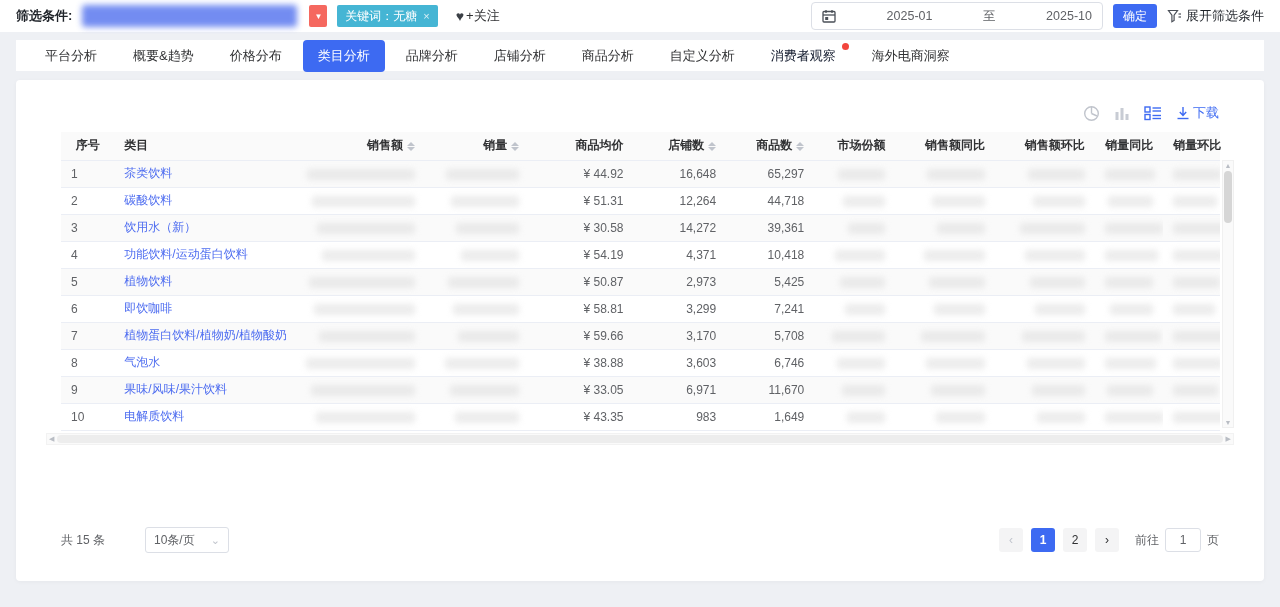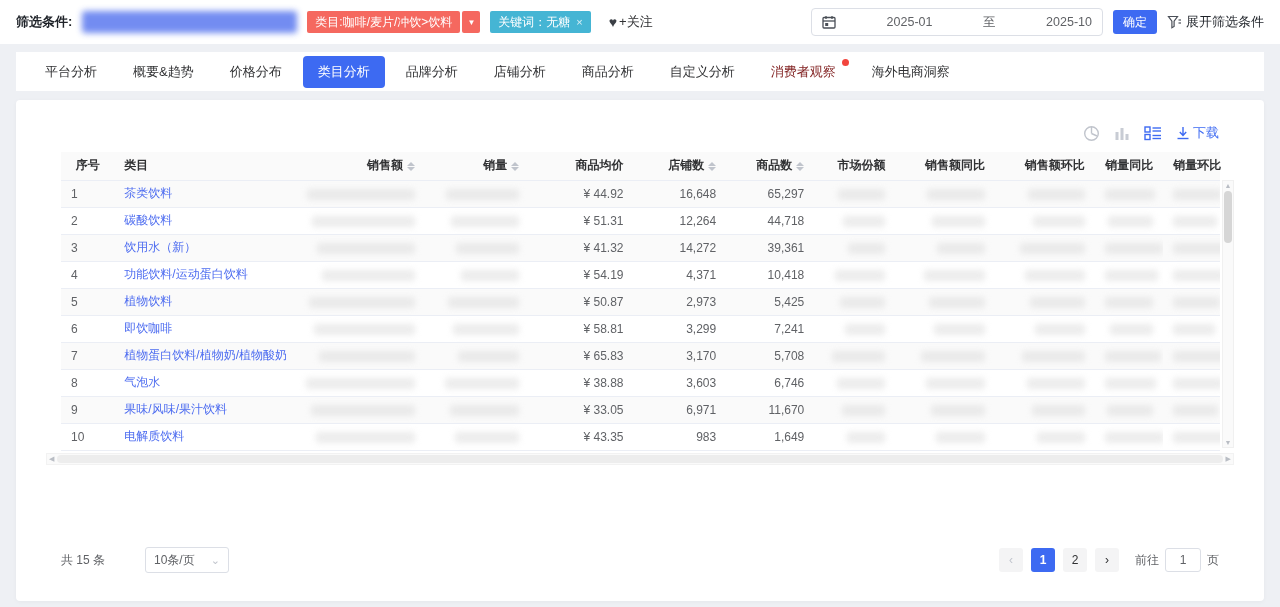--- a/index.html
+++ b/index.html
@@ -1,42 +1,42 @@
 <!DOCTYPE html>
 <html style="--primary: #3d6af2; --red: #f5685f; --teal: #45b5d4;"><head>
 <meta charset="utf-8">
 <style>
   * { margin:0; padding:0; box-sizing:border-box; }
   html,body { width:1280px; height:607px; font-family:"Liberation Sans","DejaVu Sans",sans-serif; background:#eef0f4; overflow:hidden; }
   :root { --primary:#3d6af2; --red:#f5685f; --teal:#45b5d4; --txt:#303133; --txt2:#606266; --border:#dcdfe6; --line:#ebeef5; }
 
   
-  .topbar { height:44px; background:#fff; display:flex; align-items:center; padding:0 16px; justify-content:space-between; }
+  .topbar { height:32px; background:#fff; display:flex; align-items:center; padding:0 16px; justify-content:space-between; }
   .topbar-left { display:flex; align-items:center; gap:10px; }
   .filter-label { font-size:13px; color:#1f2329; font-weight:700; }
   .blur-pill { width:215px; height:22px; border-radius:3px; background:#5b79ef; filter:blur(3px); opacity:.85; }
   .tag { height:22px; display:inline-flex; align-items:center; font-size:12px; color:#fff; border-radius:2px; padding:0 8px; white-space:nowrap; }
   .tag-red { background:var(--red); }
   .tag-red-caret { width:18px; height:22px; background:var(--red); border-radius:2px; margin-left:2px; display:inline-flex; align-items:center; justify-content:center; color:#fff; font-size:8px; cursor:pointer; }
   .tag-teal { background:var(--teal); gap:6px; }
   .tag-close { font-size:11px; color:rgba(255,255,255,.8); cursor:pointer; }
   .follow { display:flex; align-items:center; gap:2px; font-size:13px; color:#303133; cursor:pointer; margin-left:8px; }
   .heart { font-size:14px; color:#3a3f45; }
   .topbar-right { display:flex; align-items:center; gap:10px; }
   .date-box { display:flex; align-items:center; height:28px; width:292px; border:1px solid var(--border); border-radius:4px; background:#fff; padding:0 10px; justify-content:space-between; }
   .date-box .dval { font-size:12.5px; color:#606266; cursor:pointer; }
   .date-box .dto { font-size:12.5px; color:#606266; }
   .btn-confirm { height:24px; padding:0 10px; background:var(--primary); border:none; border-radius:3px; color:#fff; font-size:12px; cursor:pointer; }
   .expand { display:flex; align-items:center; gap:4px; font-size:13px; color:#1f2329; cursor:pointer; }
 
   
-  .navbar { height:39px; background:#fff; margin:8px 16px 0 16px; display:flex; align-items:center; padding:0 14px; gap:6px; }
+  .navbar { height:31px; background:#fff; margin:8px 16px 0 16px; display:flex; align-items:center; padding:0 14px; gap:6px; }
   .nav-tab { position:relative; font-size:13px; color:#303133; padding:7px 15px; border-radius:4px; cursor:pointer; white-space:nowrap; }
   .nav-tab.active { background:var(--primary); color:#fff; }
-  .nav-tab.disabled { color:#7f1d1d; cursor:default; }
+  .nav-tab.disabled { color:#0f172a; cursor:default; }
   .red-dot { position:absolute; top:3px; right:2px; width:7px; height:7px; border-radius:50%; background:#f2453d; }
 
   
   .card { background:#fff; margin:9px 16px 0 16px; border-radius:4px; height:501px; box-shadow:0 1px 4px rgba(0,0,0,.04); position:relative; }
   .subtabs { display:flex; padding:12px 14px 0 14px; border-bottom:1px solid #e4e7ed; }
   .subtab { height:31px; display:flex; align-items:center; padding:0 20px; font-size:13px; color:#303133; border:1px solid #e4e7ed; border-bottom:none; background:#fff; cursor:pointer; margin-bottom:-1px; }
   .subtab:first-child { border-radius:4px 0 0 0; }
   .subtab:last-child { border-left:none; border-radius:0 4px 0 0; }
   .subtab.active { color:var(--primary); border-bottom:1px solid #fff; }
 
@@ -82,21 +82,20 @@
   svg { display:block; }
 </style>
 </head>
 <body>
 
 <div class="topbar">
   <div class="topbar-left">
     <span class="filter-label">筛选条件:</span>
     <span class="blur-pill"></span>
     <span style="display:inline-flex;align-items:center;">
-      <span class="tag tag-red">类目:咖啡/麦片/冲饮&gt;饮料</span>
       <span class="tag-red-caret">
           <span>▼</span>
         </span>
     </span>
     <span class="tag tag-teal">
       <span>关键词：无糖</span>
       <span class="tag-close">×</span>
     </span>
     <span class="follow">
       <span class="heart">♥</span>
@@ -254,21 +253,21 @@
             <td class="ar"><span class="blur-cell" style="width: 53px;"></span></td>
             <td class="ar"><span class="blur-cell" style="width: 52px;"></span></td>
             <td class="ar"><span class="blur-cell" style="width: 45px;"></span></td>
             <td class="ar"><span class="blur-cell" style="width: 44px;"></span></td>
           </tr>
           <tr class="zebra">
             <td class="ac"><span>3</span></td>
             <td class="al"><a class="cat-link">饮用水（新）</a></td>
             <td class="ar"><span class="blur-cell" style="width: 98px;"></span></td>
             <td class="ar"><span class="blur-cell" style="width: 63px;"></span></td>
-            <td class="ar"><span>¥ 41.32</span></td>
+            <td class="ar"><span>¥ 30.58</span></td>
             <td class="ar"><span>14,272</span></td>
             <td class="ar"><span>39,361</span></td>
             <td class="ar"><span class="blur-cell" style="width: 37px;"></span></td>
             <td class="ar"><span class="blur-cell" style="width: 48px;"></span></td>
             <td class="ar"><span class="blur-cell" style="width: 65px;"></span></td>
             <td class="ar"><span class="blur-cell" style="width: 58px;"></span></td>
             <td class="ar"><span class="blur-cell" style="width: 57px;"></span></td>
           </tr>
           <tr>
             <td class="ac"><span>4</span></td>
@@ -310,21 +309,21 @@
             <td class="ar"><span class="blur-cell" style="width: 51px;"></span></td>
             <td class="ar"><span class="blur-cell" style="width: 50px;"></span></td>
             <td class="ar"><span class="blur-cell" style="width: 43px;"></span></td>
             <td class="ar"><span class="blur-cell" style="width: 42px;"></span></td>
           </tr>
           <tr class="zebra">
             <td class="ac"><span>7</span></td>
             <td class="al"><a class="cat-link">植物蛋白饮料/植物奶/植物酸奶</a></td>
             <td class="ar"><span class="blur-cell" style="width: 96px;"></span></td>
             <td class="ar"><span class="blur-cell" style="width: 61px;"></span></td>
-            <td class="ar"><span>¥ 65.83</span></td>
+            <td class="ar"><span>¥ 59.66</span></td>
             <td class="ar"><span>3,170</span></td>
             <td class="ar"><span>5,708</span></td>
             <td class="ar"><span class="blur-cell" style="width: 53px;"></span></td>
             <td class="ar"><span class="blur-cell" style="width: 64px;"></span></td>
             <td class="ar"><span class="blur-cell" style="width: 63px;"></span></td>
             <td class="ar"><span class="blur-cell" style="width: 56px;"></span></td>
             <td class="ar"><span class="blur-cell" style="width: 55px;"></span></td>
           </tr>
           <tr>
             <td class="ac"><span>8</span></td>

